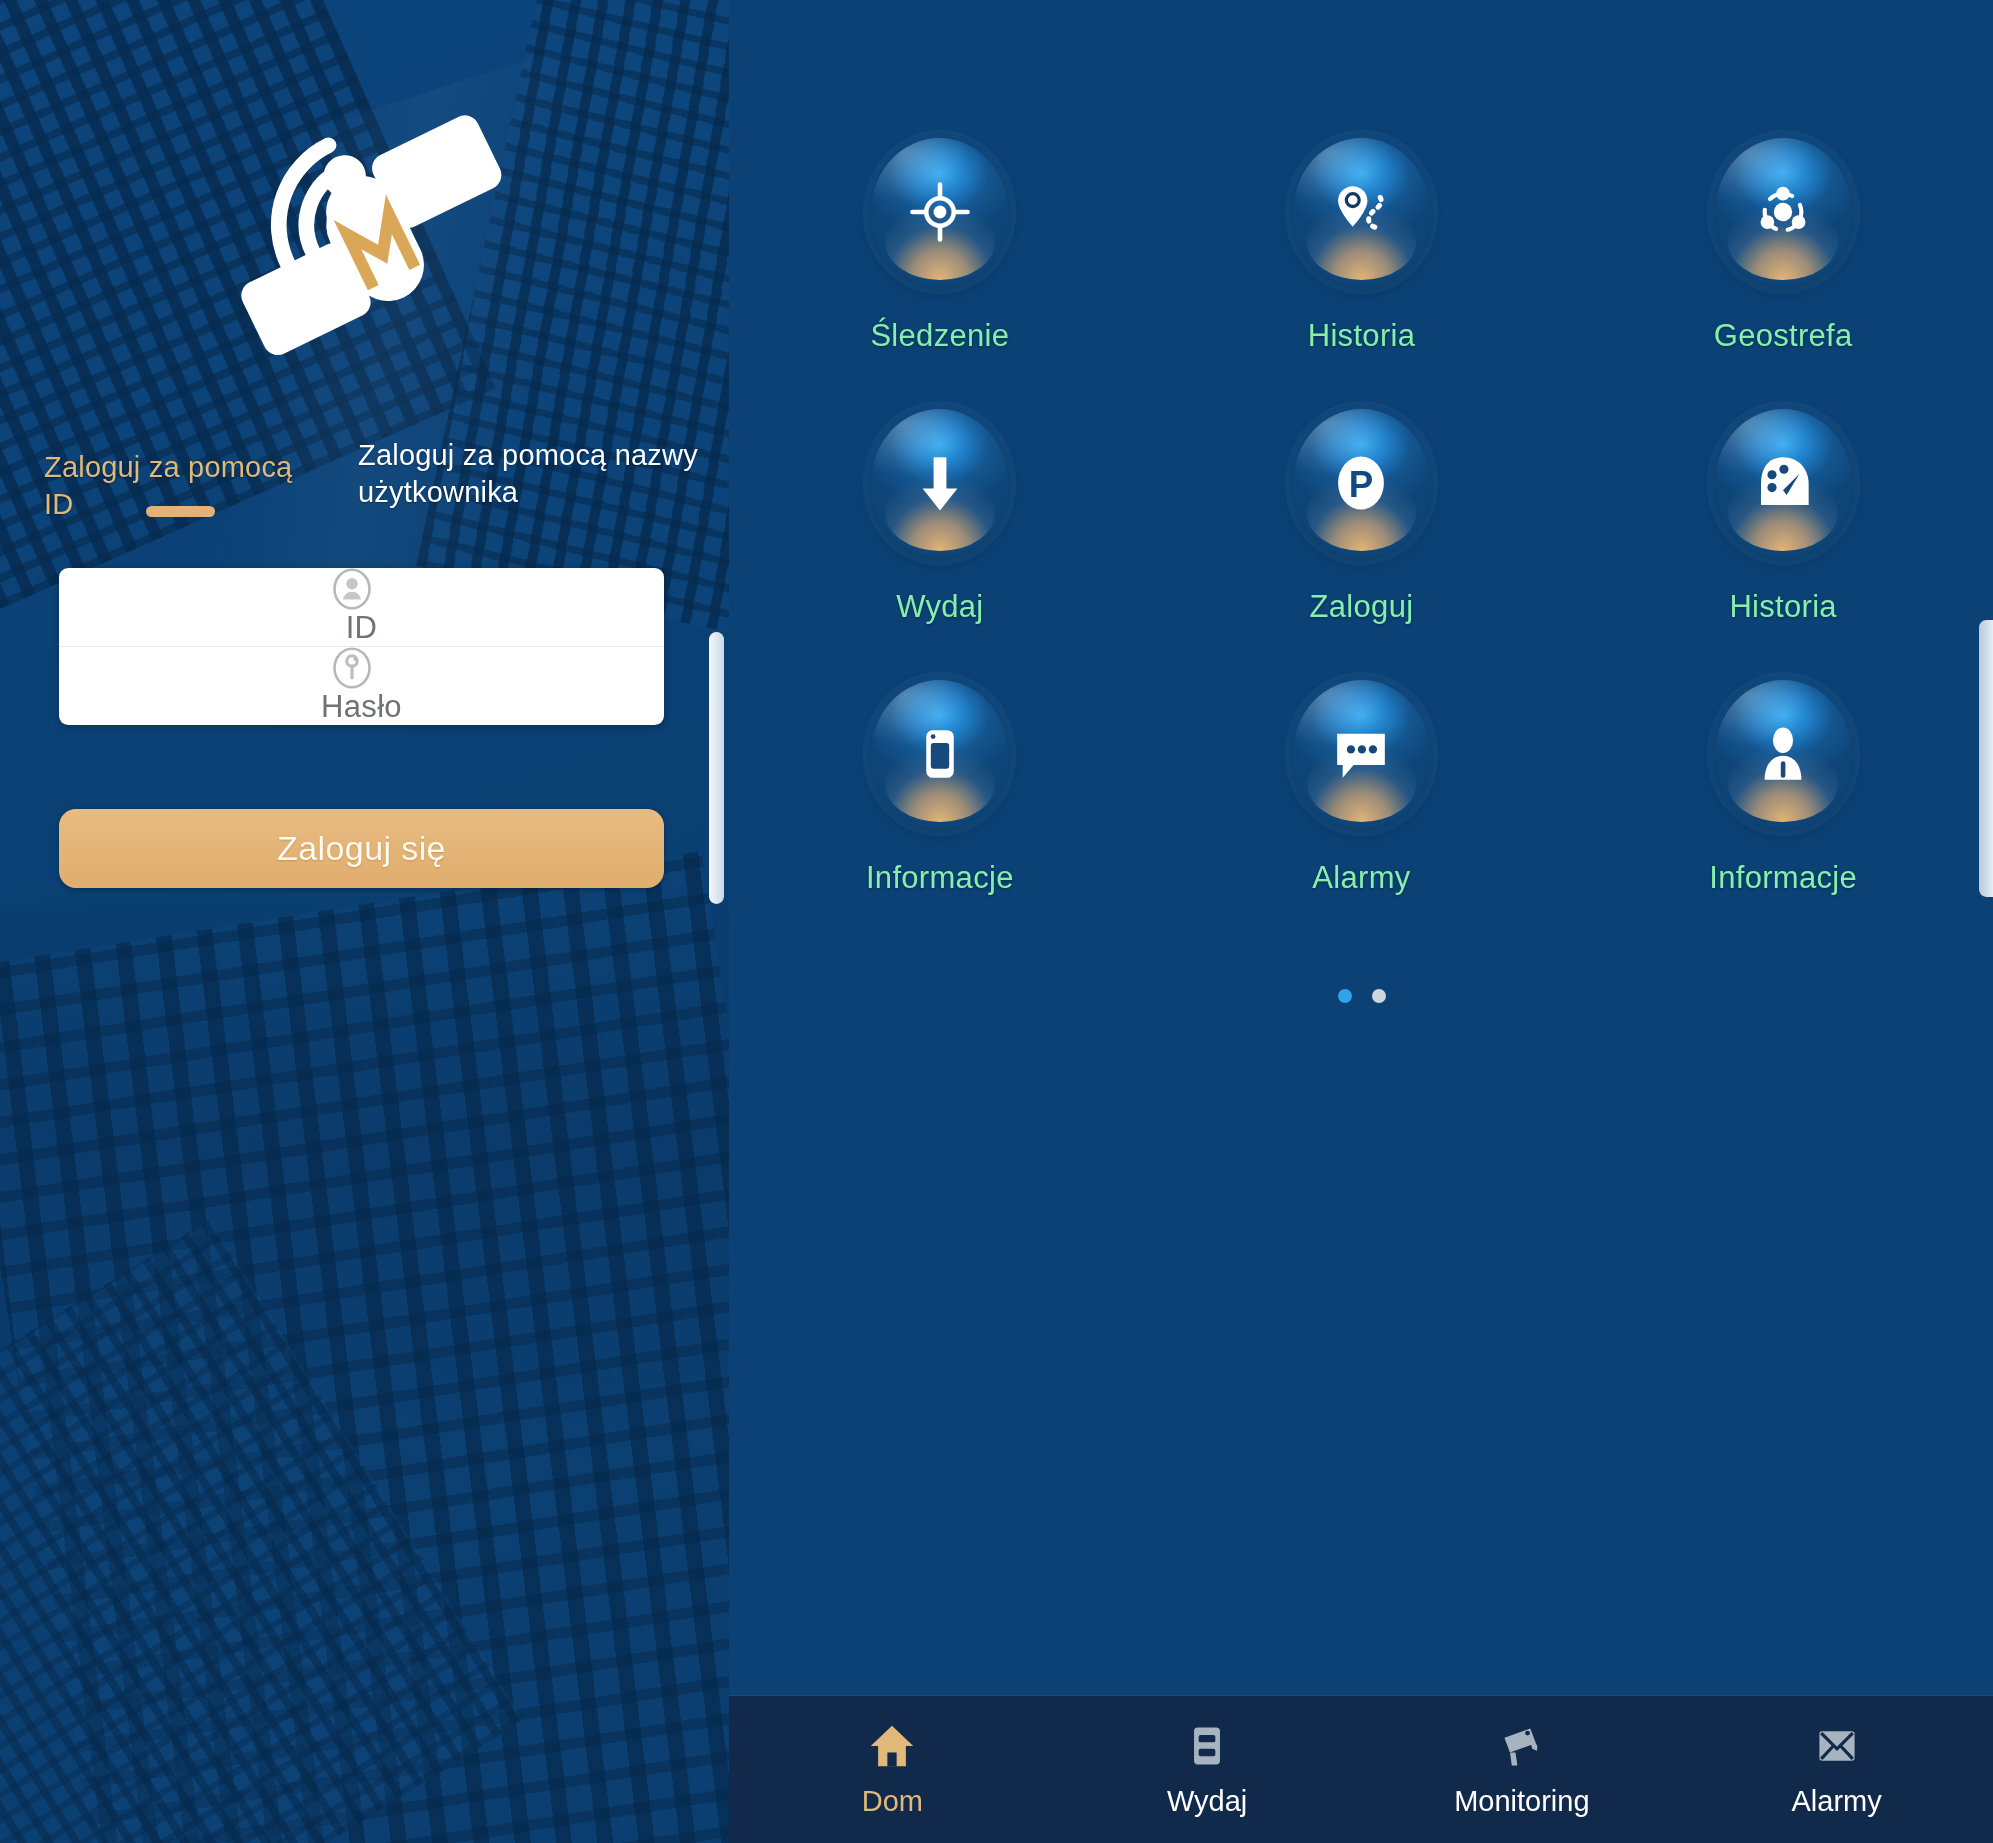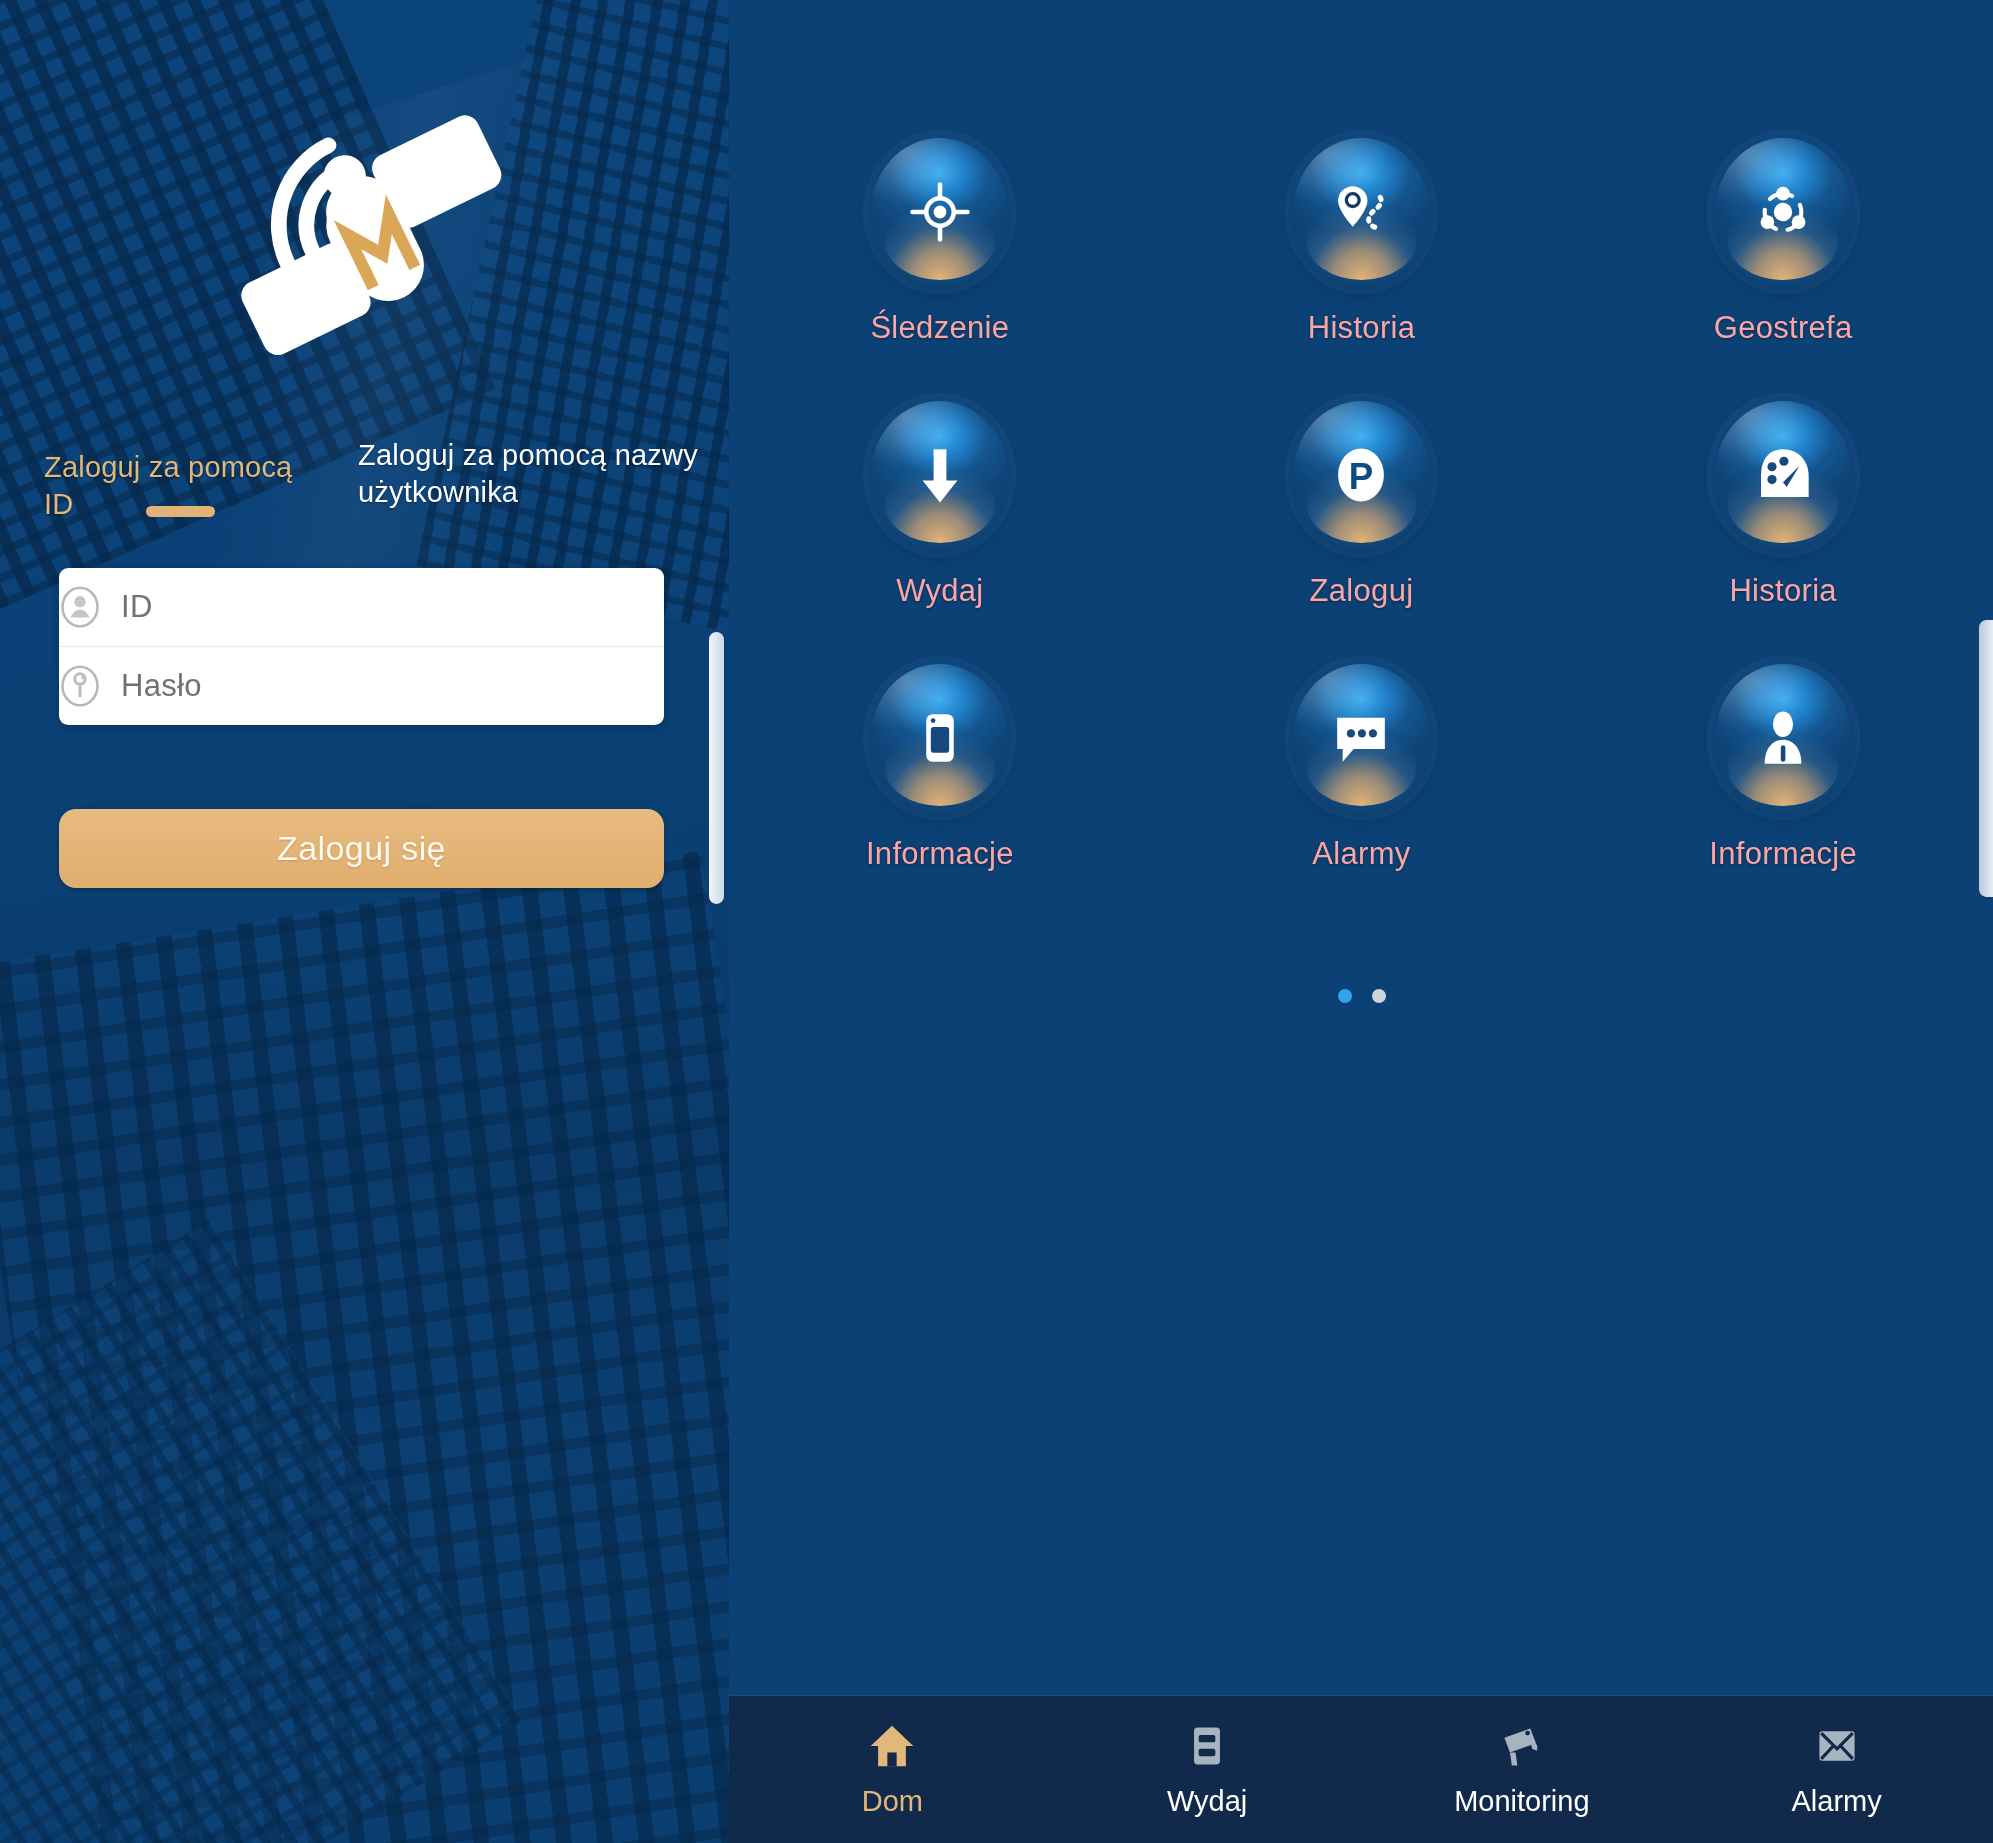--- a/index.html
+++ b/index.html
@@ -104,20 +104,21 @@
 
   
   .input-card {
     position: absolute; left: 59px; top: 568px; width: 605px; height: 157px;
     background: #ffffff; border-radius: 9.2px;
     box-shadow: 0 1.8px 7.4px rgba(0,0,0,.22);
     overflow: hidden;
   }
   .field {
     position: relative; height: 78px; display: flex; align-items: center;
+    flex-direction: column;
   }
   .field + .field { border-top: 1.8px solid #e9e9e9; }
   .field-icon { width: 42px; height: 42px; flex: 0 0 42px; margin-right: 20px; }
   .field-icon svg { width: 100%; height: 100%; display:block; }
   .field-text {
     font-size: 31px; color: #6f7276; letter-spacing: 0.3px;
   }
 
   
   .remember-row {
@@ -200,21 +201,21 @@
     position: absolute; left: -16%; top: -12%; width: 100%; height: 78%;
     border-radius: 50%;
     background: radial-gradient(ellipse 62% 58% at 40% 28%, rgba(255,255,255,.26) 0%, rgba(255,255,255,.06) 55%, rgba(255,255,255,0) 76%);
     pointer-events:none;
   }
   .orb-glyph {
     position: relative; z-index: 3; width: 66px; height: 66px;
   }
   .orb-glyph svg { width:100%; height:100%; display:block; }
   .tile-label {
-    margin-top: 24px; font-size: 31px; color: #fca5a5; letter-spacing: 0.3px;
+    margin-top: 32px; font-size: 31px; color: #86efac; letter-spacing: 0.3px;
     text-shadow: 0 0.9px 2.8px rgba(0,0,0,.35);
     white-space: nowrap;
   }
 
   .pager {
     position: absolute; top: 989px; left: 0; width: 100%;
     display: flex; justify-content: center; gap: 20px;
   }
   .dot { width: 14px; height: 14px; border-radius: 50%; }
   .dot.active { background: #2fa3ec; }

